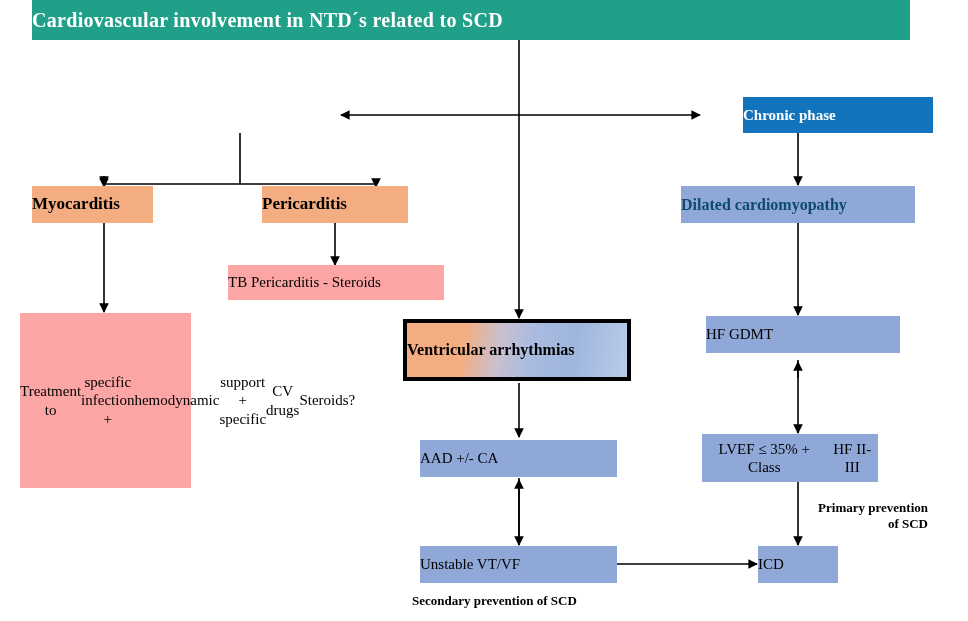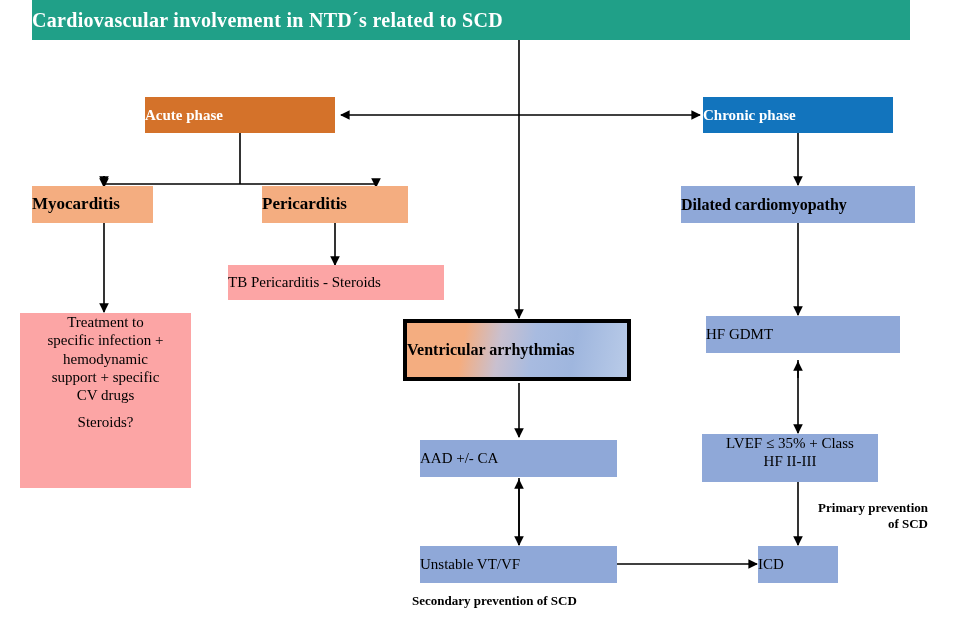--- a/index.html
+++ b/index.html
@@ -36,51 +36,52 @@
     background: #d4722a;
     color: #ffffff;
     font-weight: bold;
     font-size: 15px;
   }
   .blue-dark {
     background: #1274bd;
     color: #ffffff;
     font-weight: bold;
     font-size: 15px;
+    margin-left: 40px;
   }
   .peach {
     background: #fca5a5;
     color: #000000;
   }
   .peach-bold {
     background: #f4ad80;
     color: #000000;
     font-weight: bold;
     font-size: 17px;
   }
   .periwinkle {
     background: #8fa8d8;
     color: #000000;
     font-size: 15px;
   }
   .periwinkle-bold {
     background: #8fa8d8;
-    color: #000000;
+    color: #0c4a6e;
     font-weight: bold;
     font-size: 16px;
   }
   .gradient-box {
     background: linear-gradient(100deg, #f4ad80 0%, #f4ad80 26%, #c9c0cf 42%, #a8bbe0 57%, #9fb6de 75%, #b9cbe8 100%);
     border: 4px solid #000000;
     color: #000000;
     font-weight: bold;
     font-size: 16px;
   }
   .multiline {
-    flex-direction: column;
+    flex-direction: row;
     font-size: 15px;
   }
   .caption {
     position: absolute;
     font-weight: bold;
     font-size: 13px;
     color: #000000;
     line-height: 1.25;
   }
   .caption.right-align { text-align: right; }
@@ -220,23 +221,20 @@
       <path d="M 519 545 L 519 480" marker-end="url(#arrow)"></path>
 
       <path d="M 617 564 L 757 564" marker-end="url(#arrow)"></path>
     </g>
   </svg>
 
   <div class="box title-bar" style="left:32px; top:0px; width:878px; height:40px;">
     <span>Cardiovascular involvement in NTD´s related to SCD</span>
   </div>
 
-  <div class="box orange-dark" style="left:145px; top:97px; width:190px; height:36px;">
-    <span>Acute phase</span>
-  </div>
 
   <div class="box blue-dark" style="left:703px; top:97px; width:190px; height:36px;">
     <span>Chronic phase</span>
   </div>
 
   <div class="box peach-bold" style="left:32px; top:186px; width:121px; height:37px;">
     <span>Myocarditis</span>
   </div>
 
   <div class="box peach-bold" style="left:262px; top:186px; width:146px; height:37px;">

